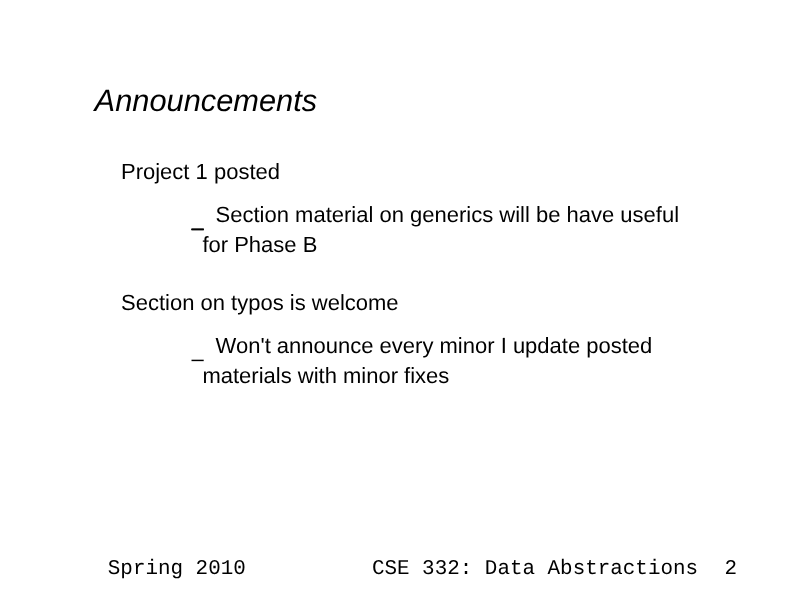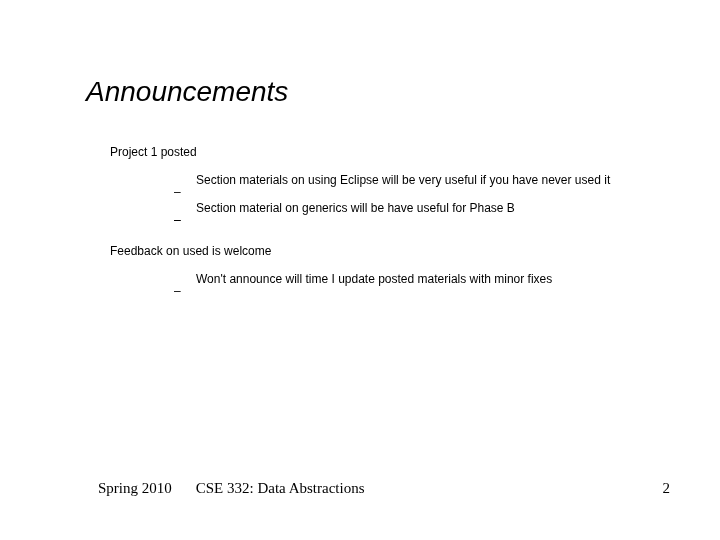--- a/index.html
+++ b/index.html
@@ -16,21 +16,21 @@
       position: relative;
       padding: 40px 50px 0 50px;
     }
     .title {
       font-size: 28px;
       font-style: italic;
       font-weight: normal;
       margin-bottom: 36px;
     }
     .body-content {
-      font-size: 12px;
+      font-size: 20px;
       line-height: 1.35;
     }
     .section {
       margin-bottom: 26px;
     }
     .section-head {
       margin-bottom: 2px;
     }
     .sublist {
       list-style: none;
@@ -41,71 +41,70 @@
       padding-left: 22px;
       margin-bottom: 1px;
     }
     .sublist li .dash {
       position: absolute;
       left: 0;
       top: 0;
     }
     .footer {
       position: absolute;
-      bottom: 43px;
+      bottom: 12px;
       left: 50px;
       right: 50px;
       display: flex;
       justify-content: space-between;
       align-items: baseline;
-      font-family: Liberation Serif, serif;
-      font-size: 15px;
+      font-family: Liberation Mono, monospace;
+      font-size: 19px;
     }
     .footer-left {
       text-align: left;
     }
     .footer-center {
-      text-align: left;
+      text-align: right;
       flex: 1;
     }
     .footer-right {
       text-align: right;
     }
   </style>
 </head>
 <body>
 
 <h1 class="title">Announcements</h1>
 
 <div class="body-content">
 
   <div class="section">
     <div class="section-head">Project 1 posted</div>
     <ul class="sublist">
       <li>
         <span class="dash">–</span>
-        <span>Section materials on using Eclipse will be very useful if you have never used it</span>
       </li>
       <li>
         <span class="dash">–</span>
       </li>
       <li>
         <span class="dash">–</span>
         <span>Section material on generics will be have useful for Phase B</span>
       </li>
     </ul>
   </div>
 
 
   <div class="section">
-    <div class="section-head">Feedback on used is welcome</div>
+    <div class="section-head">Section on typos is welcome</div>
     <ul class="sublist">
       <li>
         <span class="dash">–</span>
-        <span>Won't announce will time I update posted materials with minor fixes</span>
+        <span>Won't announce every minor I update posted materials with minor fixes</span>
       </li>
     </ul>
   </div>
 
 </div>
 
 <div class="footer">
   <span class="footer-left">Spring 2010</span>
   <span class="footer-center">CSE 332: Data Abstractions</span>
   <span class="footer-right">2</span>

